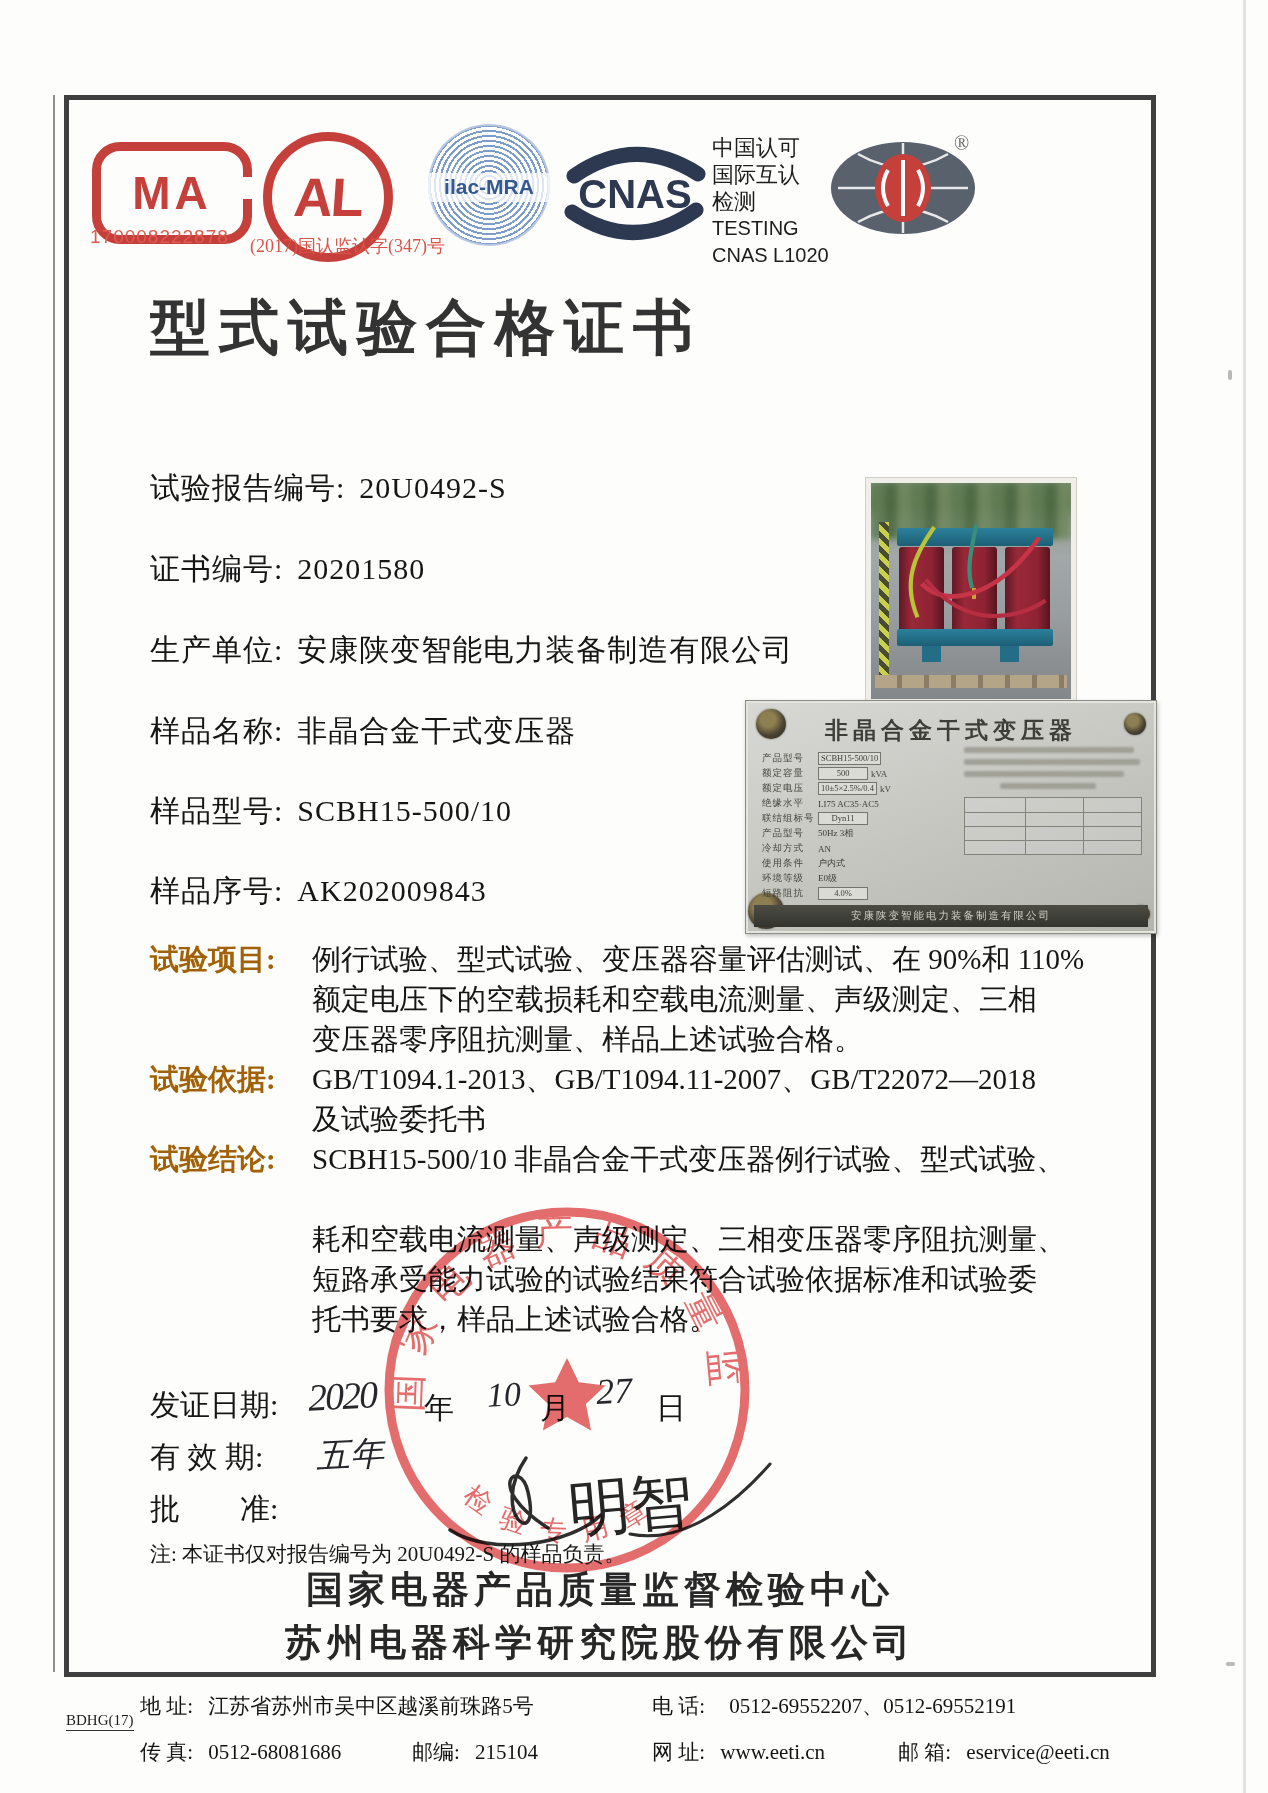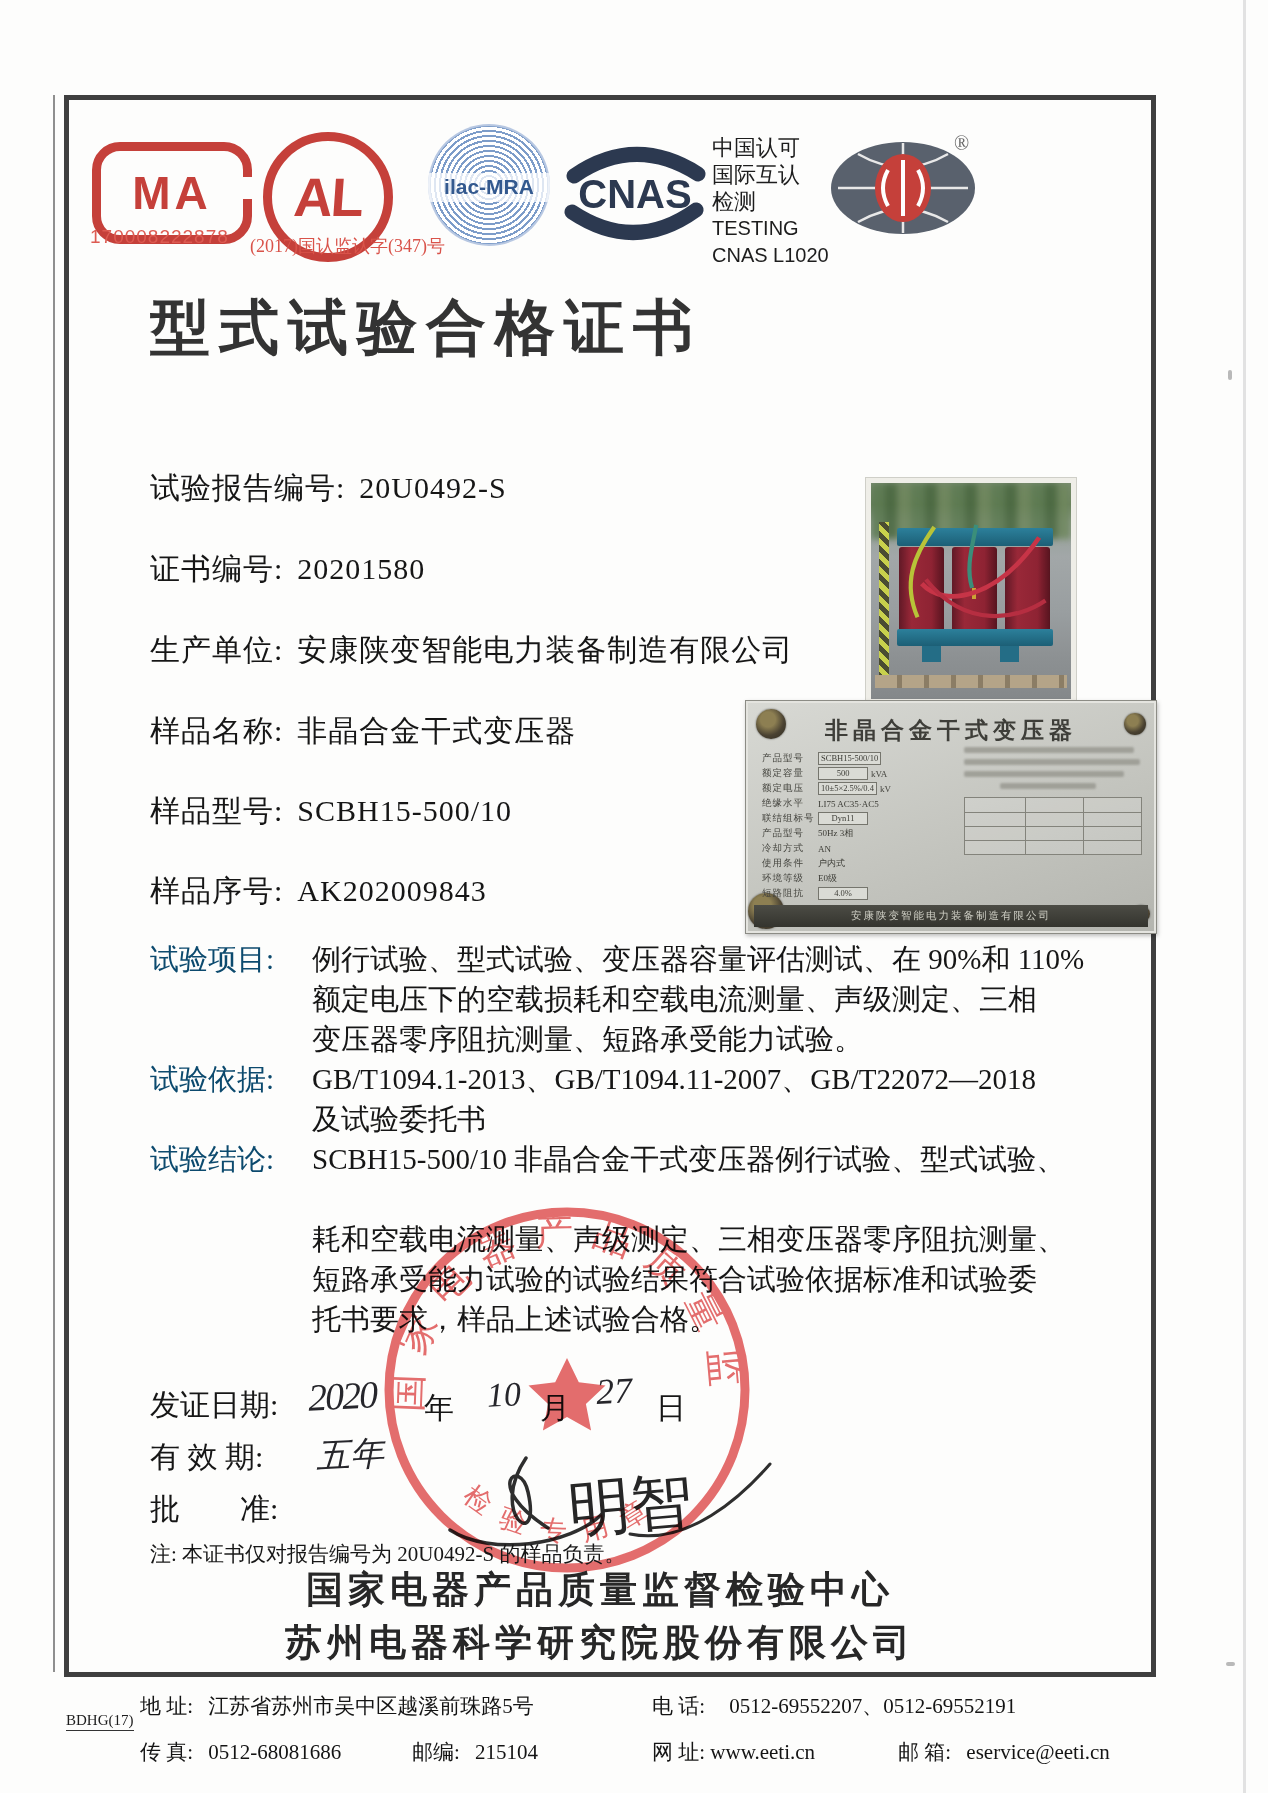--- a/index.html
+++ b/index.html
@@ -32,21 +32,21 @@
   .globe{left:828px;top:140px;width:150px;height:96px;}
   .regmark{left:954px;top:132px;font-size:20px;color:#666;}
   
   .title{left:150px;top:288px;width:812px;text-align:left;font-size:60px;font-weight:bold;
          letter-spacing:9px;color:#333;}
   
   .field{left:150px;white-space:nowrap;font-size:30px;color:#161616;}
   .field .lab{letter-spacing:1px;}
   .field .val{margin-left:14px;letter-spacing:1px;}
   
-  .sec-label{left:150px;font-size:29px;white-space:nowrap;color:#0c4a6e;}
+  .sec-label{left:150px;font-size:29px;white-space:nowrap;color:#a16207;font-weight:bold;}
   .sec-line{left:312px;font-size:29px;white-space:nowrap;color:#161616;}
   
   .iss-label{left:150px;font-size:30px;white-space:nowrap;color:#161616;}
   .hw{font-style:italic;color:#26262b;transform:rotate(-3deg);}
   .hw-year{left:308px;top:1374px;font-size:38px;letter-spacing:-2px;}
   .hw-month{left:487px;top:1376px;font-size:34px;}
   .hw-day{left:596px;top:1370px;font-size:36px;}
   .date-unit{font-size:30px;color:#161616;}
   .note{left:150px;top:1540px;font-size:21px;color:#161616;white-space:nowrap;}
   .org{left:150px;width:900px;text-align:center;font-size:37px;font-weight:600;letter-spacing:5px;color:#272727;white-space:nowrap;}
@@ -289,21 +289,21 @@
             <div class="np-td"></div>
           </div>
       </div>
     </div>
     <div class="np-strip">安康陕变智能电力装备制造有限公司</div>
   </div>
 
   <div class="abs sec-label" style="top:940px;">试验项目:</div>
   <div class="abs sec-line" style="top:940px;">例行试验、型式试验、变压器容量评估测试、在 90%和 110%</div>
   <div class="abs sec-line" style="top:980px;">额定电压下的空载损耗和空载电流测量、声级测定、三相</div>
-  <div class="abs sec-line" style="top:1020px;">变压器零序阻抗测量、短路承受能力试验。</div>
+  <div class="abs sec-line" style="top:1020px;">变压器零序阻抗测量、样品上述试验合格。</div>
 
   <div class="abs sec-label" style="top:1060px;">试验依据:</div>
   <div class="abs sec-line" style="top:1060px;">GB/T1094.1-2013、GB/T1094.11-2007、GB/T22072—2018</div>
   <div class="abs sec-line" style="top:1100px;">及试验委托书</div>
 
   <div class="abs sec-label" style="top:1140px;">试验结论:</div>
   <div class="abs sec-line" style="top:1140px;">SCBH15-500/10 非晶合金干式变压器例行试验、型式试验、</div>
   <div class="abs sec-line" style="top:1220px;">耗和空载电流测量、声级测定、三相变压器零序阻抗测量、</div>
   <div class="abs sec-line" style="top:1260px;">短路承受能力试验的试验结果符合试验依据标准和试验委</div>
   <div class="abs sec-line" style="top:1300px;">托书要求，样品上述试验合格。</div>
@@ -364,19 +364,19 @@
   <div class="abs foot" style="left:140px;top:1738px;">
     <span>传 真:</span>
     <span style="margin-left:10px;">0512-68081686</span>
   </div>
   <div class="abs foot" style="left:412px;top:1738px;">
     <span>邮编:</span>
     <span style="margin-left:10px;">215104</span>
   </div>
   <div class="abs foot" style="left:652px;top:1738px;">
     <span>网 址:</span>
-    <span style="">www.eeti.cn</span>
+    <span style="margin-left:10px;">www.eeti.cn</span>
   </div>
   <div class="abs foot" style="left:898px;top:1738px;">
     <span>邮 箱:</span>
     <span style="margin-left:10px;">eservice@eeti.cn</span>
   </div>
 </div>
 
 </body></html>

